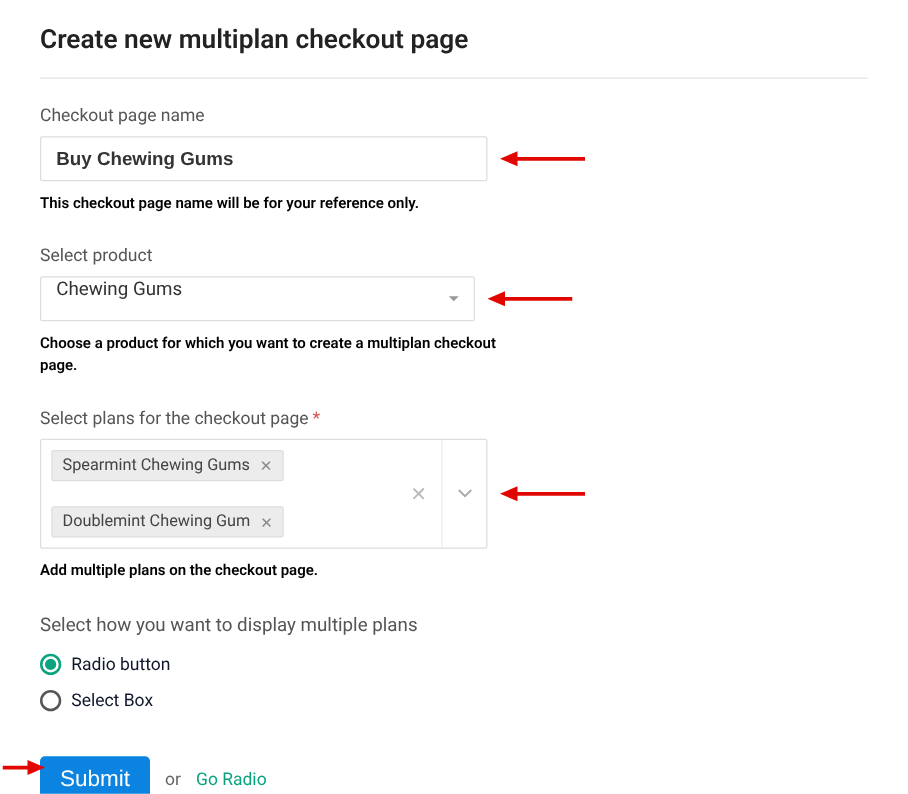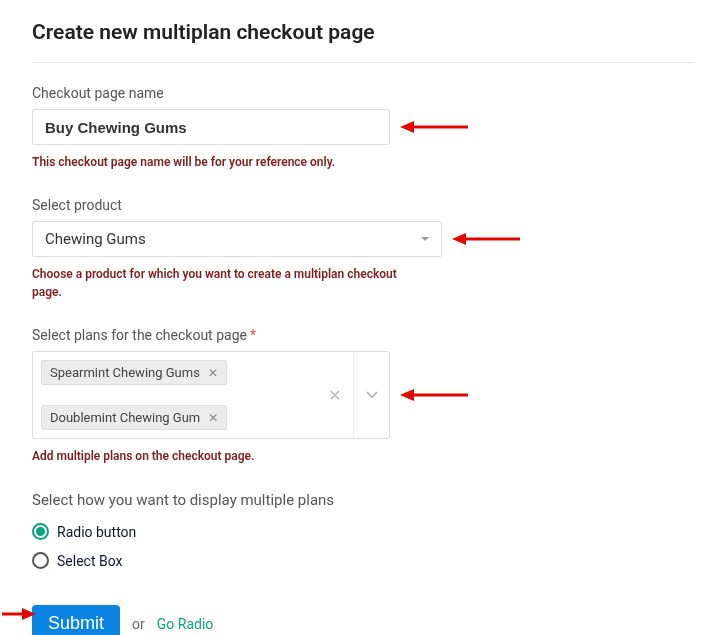--- a/index.html
+++ b/index.html
@@ -58,46 +58,45 @@
       font-size: 15px;
       color: #333;
       background: #fff;
       font-weight: bold;
     }
     .text-input::placeholder {
       color: #999;
     }
     .select-wrap {
       position: relative;
-      width: 410px;
+      width: 348px;
       height: 36px;
       border: 1px solid #ddd;
       border-radius: 2px;
       background: #fff;
       display: flex;
-      align-items: center;
       padding: 0 12px;
       font-size: 15px;
       color: #333;
       cursor: pointer;
     }
     .select-caret {
       position: absolute;
       right: 12px;
       top: 50%;
       transform: translateY(-50%);
       width: 0;
       height: 0;
       border-left: 4px solid transparent;
       border-right: 4px solid transparent;
       border-top: 4px solid #999;
     }
     .helper-text {
       font-size: 12px;
-      color: #7f1d1d;
+      color: #000000;
       margin-top: 8px;
       max-width: 380px;
       line-height: 1.5;
       font-weight: 600;
     }
     .multiselect-wrap {
       width: 358px;
       border: 1px solid #ddd;
       border-radius: 2px;
       background: #fff;

